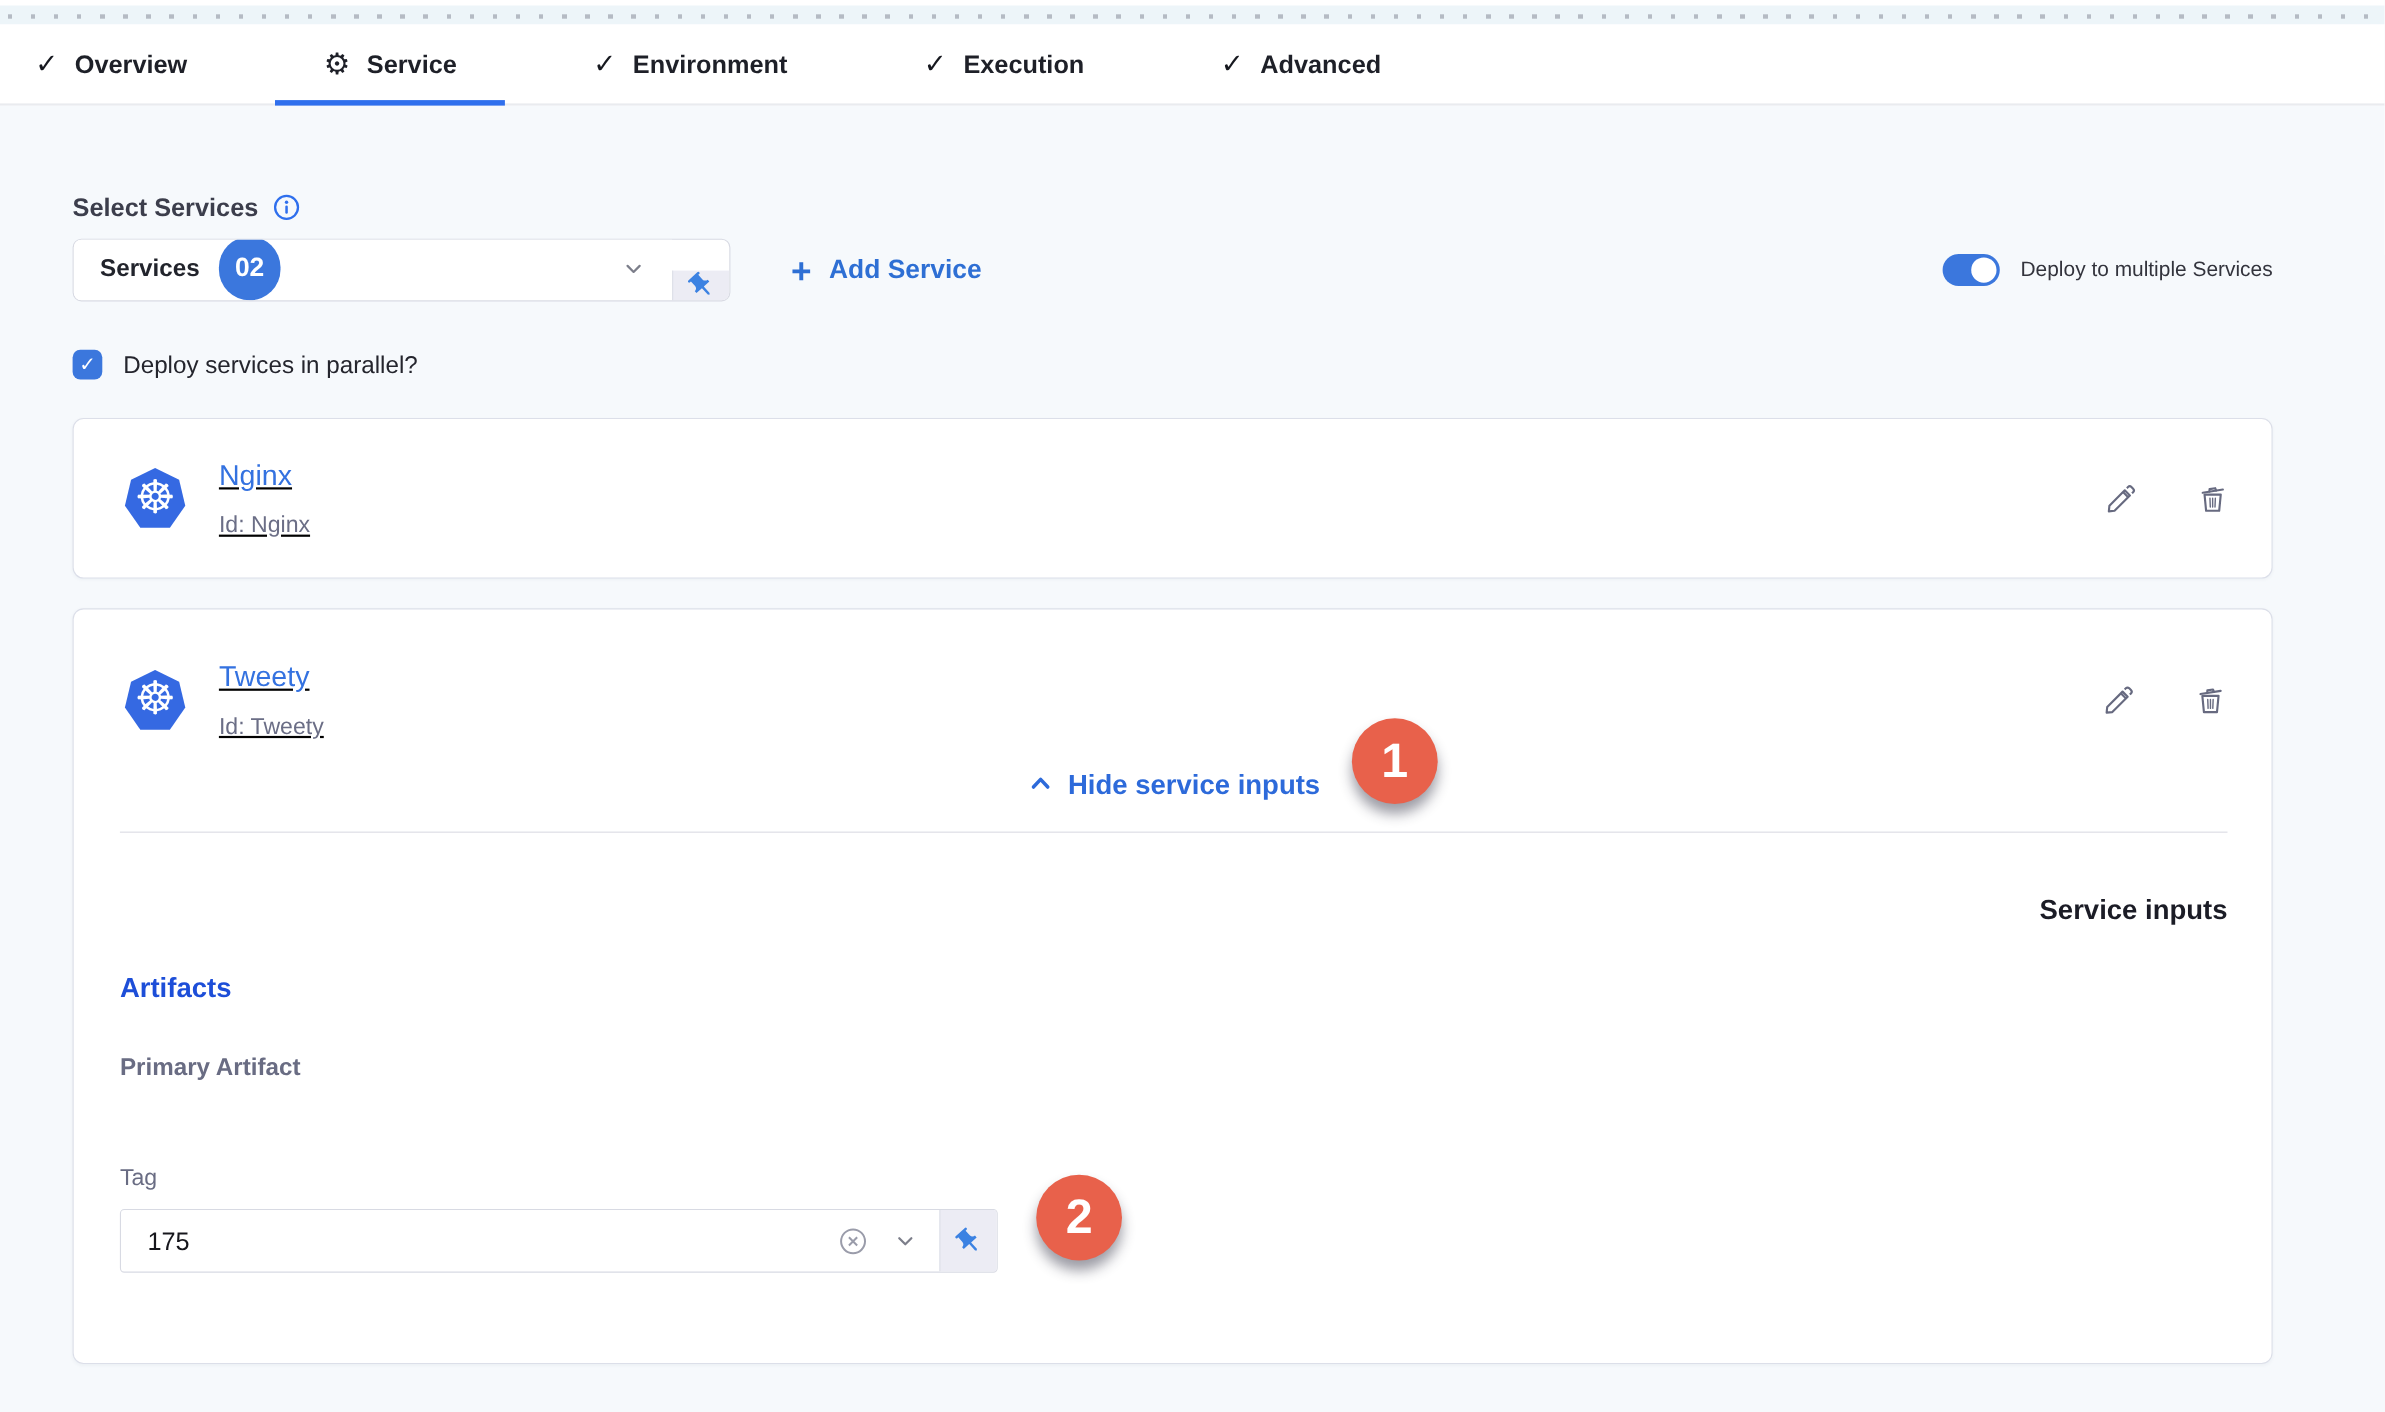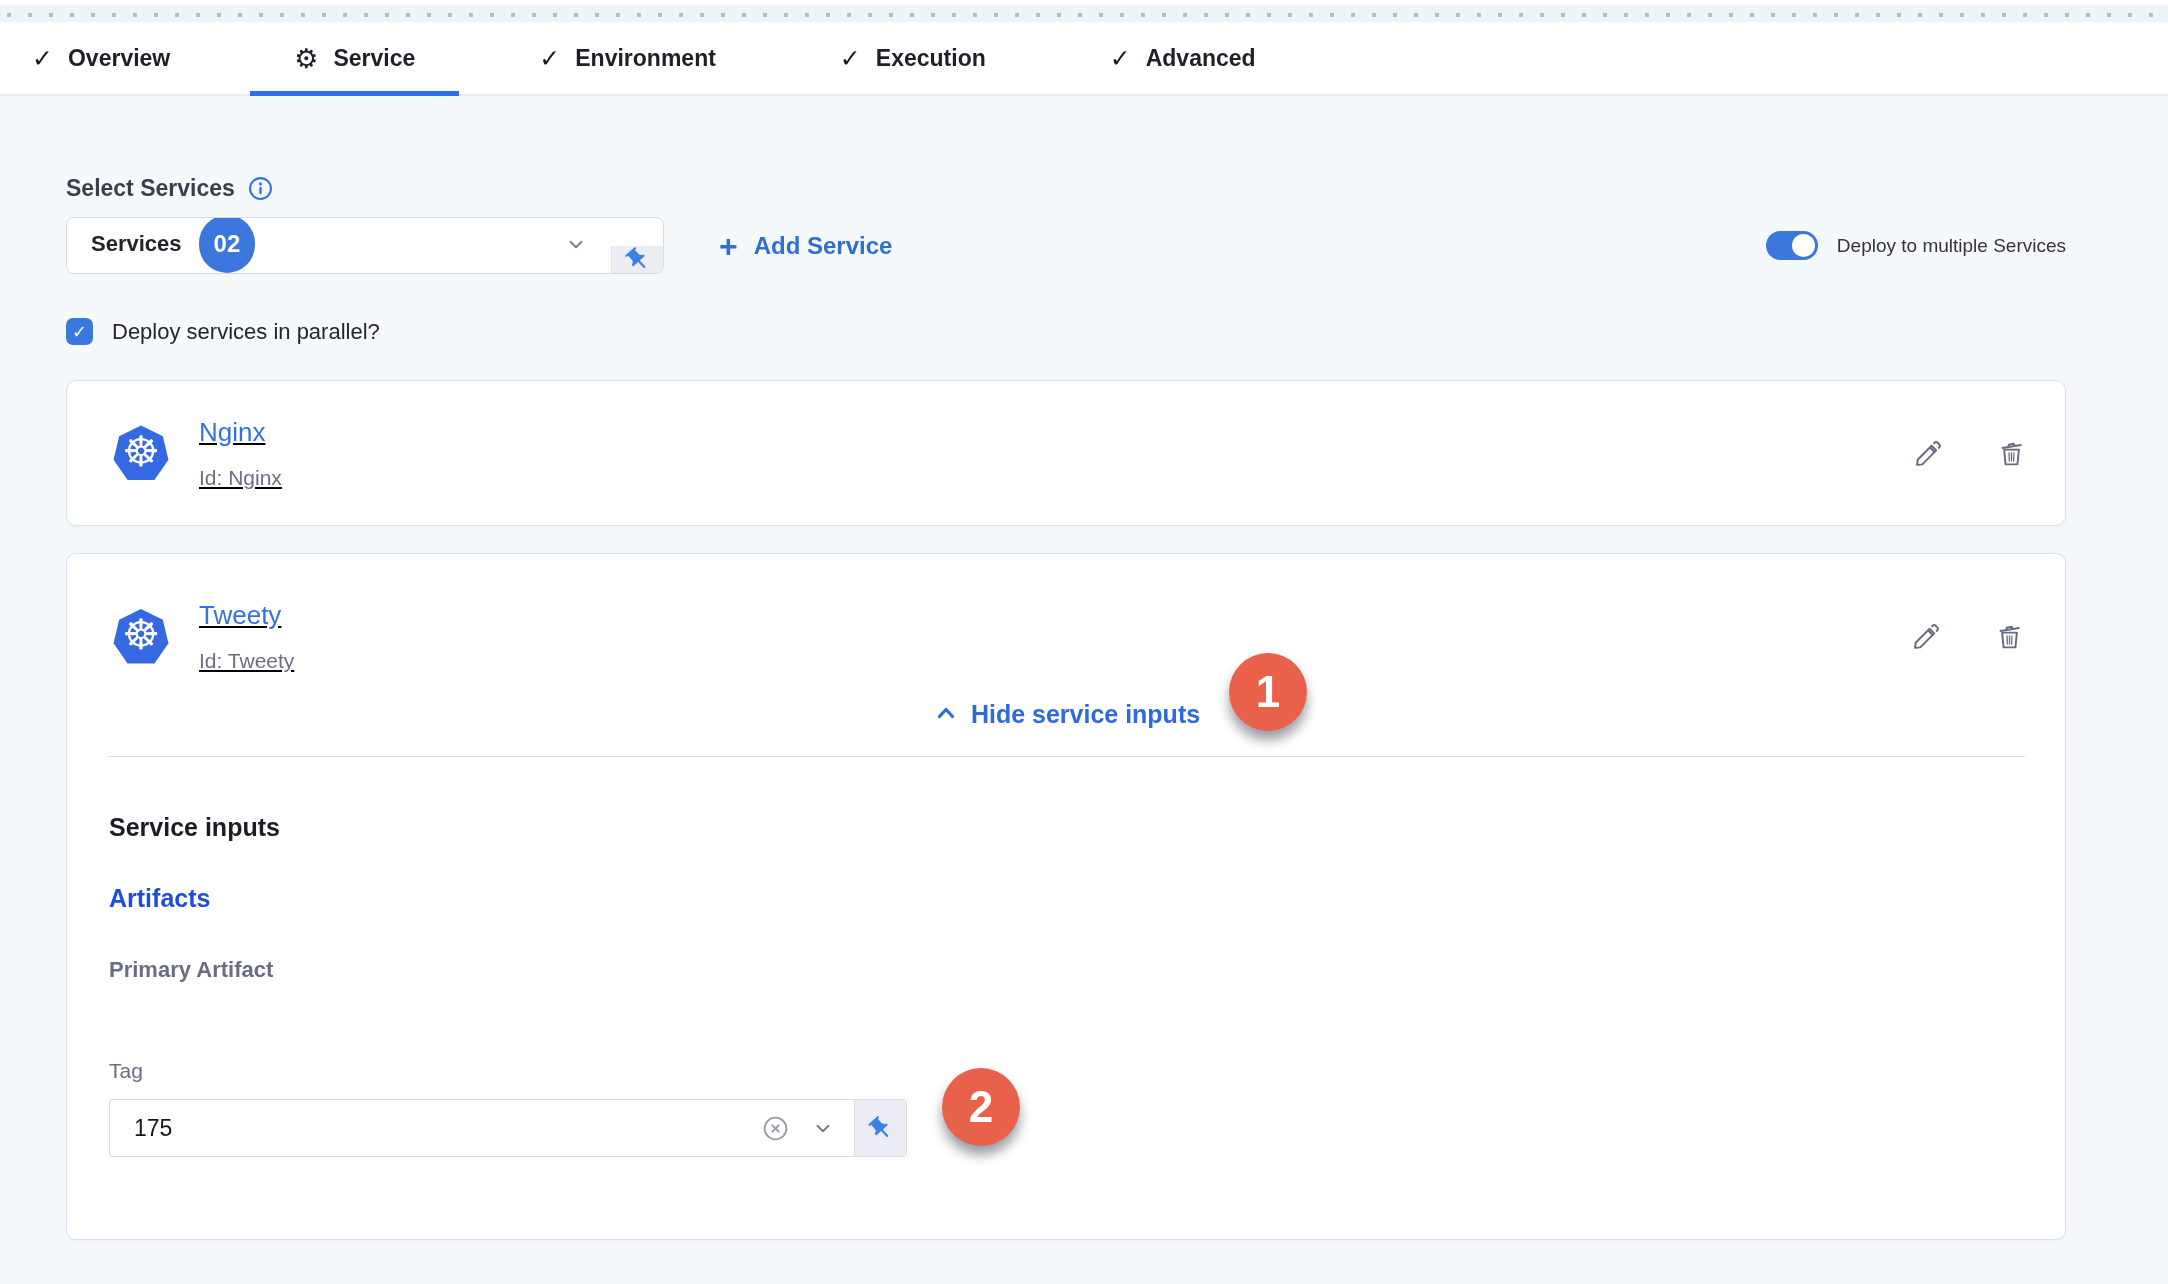--- a/index.html
+++ b/index.html
@@ -58,21 +58,21 @@
   .svc-id { font-size:21px; color:#6b6e86; margin-top:18px; }
   .card-actions { margin-left:auto; display:flex; align-items:center; gap:52px; }
   .icon-btn { cursor:pointer; display:flex; }
 
   .tweety-card { margin-top:27px; height:687px; padding:0 40px 0 42px; }
   .tweety-header { padding-top:46px; display:flex; align-items:center; }
   .tweety-header .svc-icon-pad { margin-left:4px; }
   .hide-row { margin-top:27px; display:flex; justify-content:center; align-items:center; gap:13px; cursor:pointer; }
   .hide-label { font-size:25px; font-weight:700; color:#2d6ada; }
   .divider { margin-top:27px; height:1px; background:#dadbe3; }
-  .si-title { margin-top:56px; font-size:25px; font-weight:700; color:#1b1c26; }
+  .si-title { margin-top:56px; font-size:25px; font-weight:700; color:#1b1c26;text-align:right; }
   .si-section { margin-top:42px; font-size:25px; font-weight:700; color:#1d4ed8; }
   .si-subsection { margin-top:44px; font-size:22px; font-weight:700; color:#696c83; }
   .tag-label { margin-top:76px; font-size:21px; color:#696c83; }
   .tag-row { margin-top:16px; display:flex; align-items:center; }
   .input-wrap { width:798px; height:58px; background:#fff; border:1px solid #d8dae3; border-radius:4px; display:flex; align-items:stretch; overflow:hidden; }
   .tag-input { flex:1; border:none; outline:none; background:transparent; padding:0 24px; font-size:23px; color:#16161c; font-family:"Liberation Sans","DejaVu Sans",sans-serif; }
   .input-icons { display:flex; align-items:center; gap:22px; padding-right:20px; }
 
   
   .annot { position:absolute; width:78px; height:78px; border-radius:50%; background:#e8614b; color:#fff; font-size:44px; font-weight:700; display:flex; align-items:center; justify-content:center; box-shadow:0 9px 12px rgba(35,35,55,0.45); }

